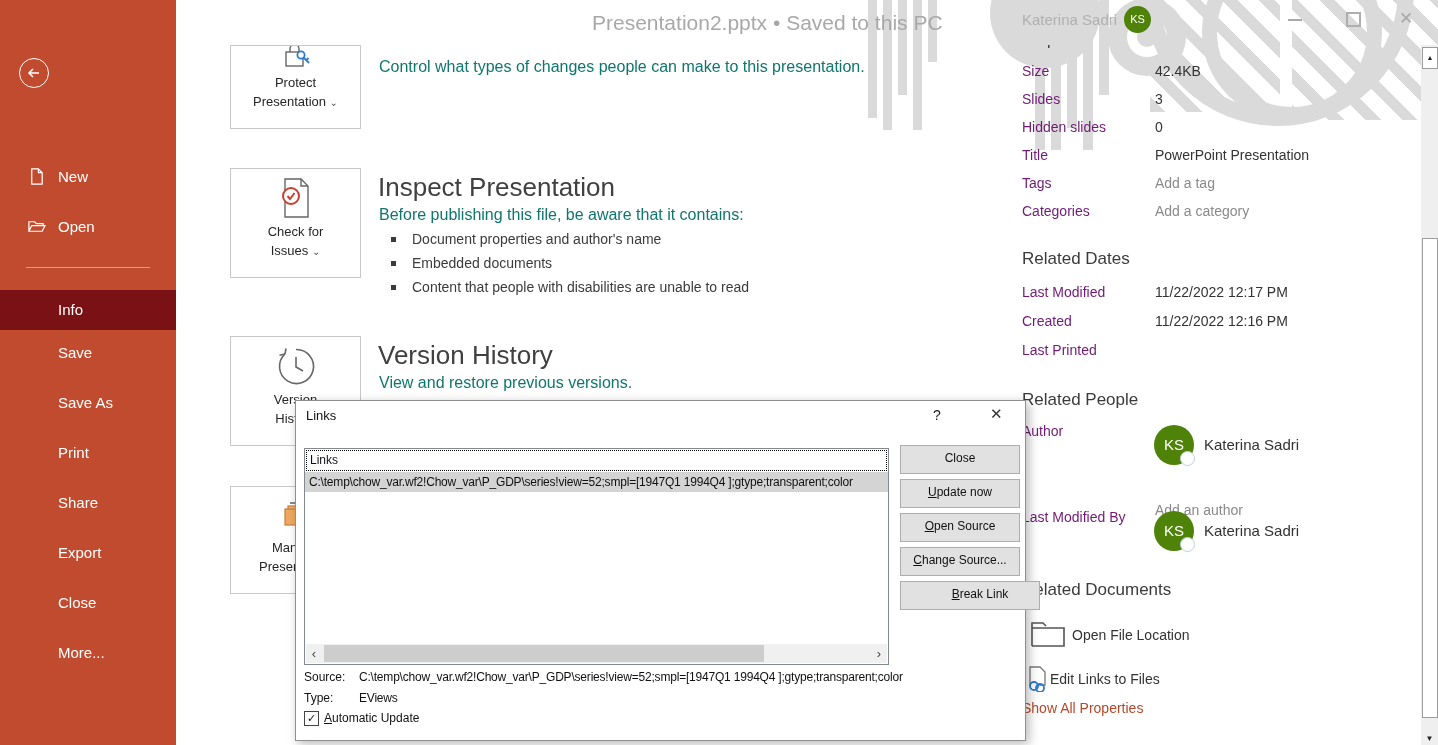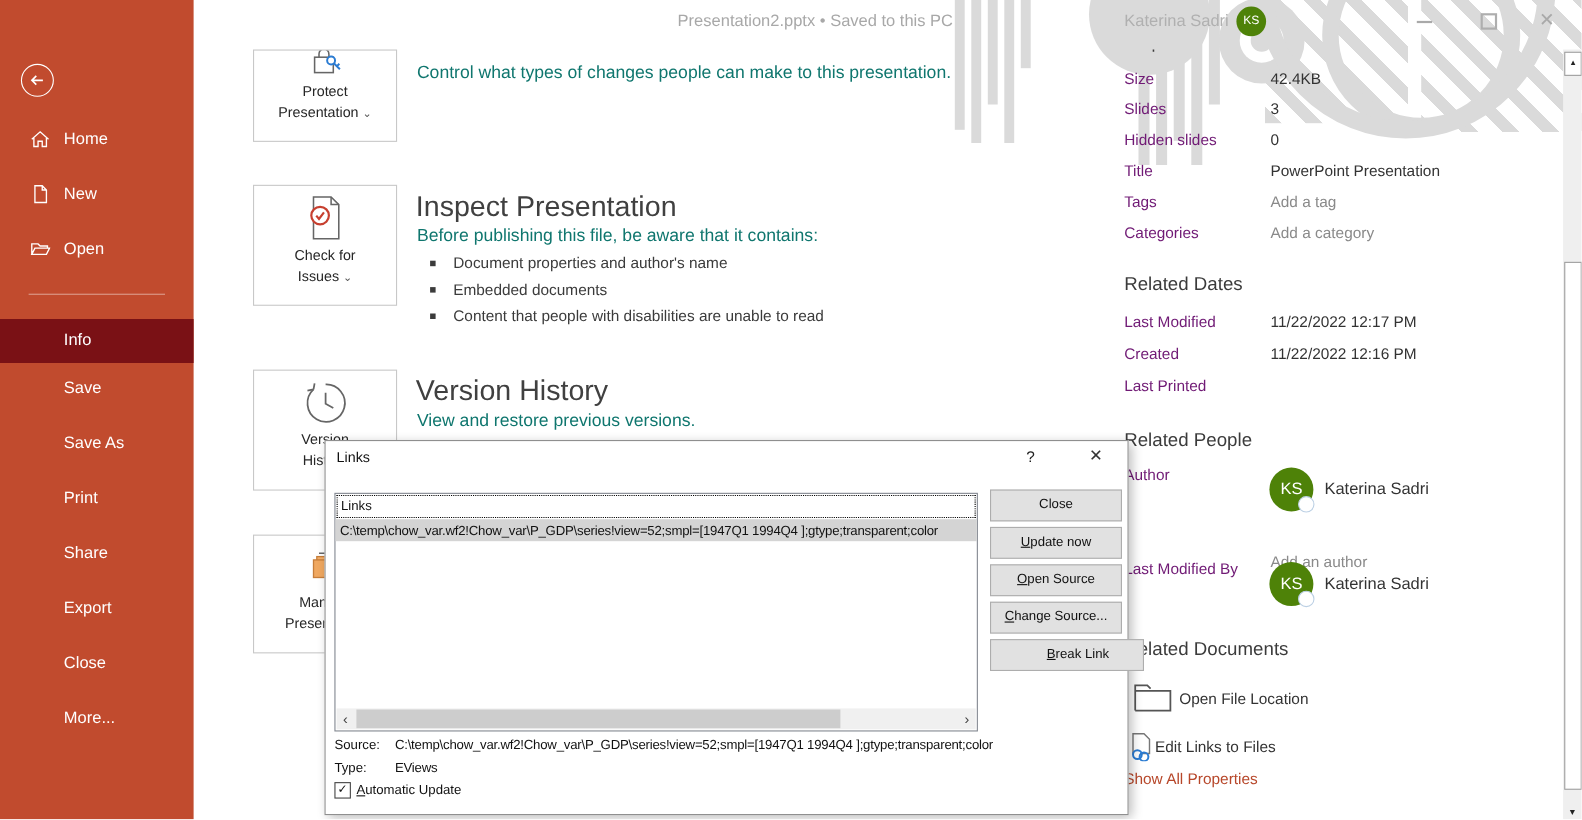--- a/index.html
+++ b/index.html
@@ -8,21 +8,21 @@
   .abs{position:absolute;}
 
   
   #art{position:absolute;left:850px;top:0;width:588px;height:150px;overflow:hidden;z-index:0;}
   .bar{position:absolute;top:0;background:#dadada;}
   .shape{position:absolute;background:#dadada;border-radius:50%;}
   .ring{position:absolute;border-radius:50%;border:15px solid #dadada;background:transparent;}
   .stripes{position:absolute;background:repeating-linear-gradient(45deg,#dadada 0 11px,rgba(0,0,0,0) 11px 26px);}
 
   
-  .doc-title{position:absolute;left:616px;top:11px;font-size:15px;color:#a8a8a8;z-index:2;}
+  .doc-title{position:absolute;left:592px;top:11px;font-size:21px;color:#a8a8a8;z-index:2;}
   .user-name{position:absolute;left:1022px;top:11px;font-size:15px;color:#b0b0b0;z-index:2;}
   .avatar-sm{position:absolute;left:1124px;top:6px;width:27px;height:27px;border-radius:50%;
              background:#4e8208;color:#fff;font-size:11px;line-height:27px;text-align:center;z-index:2;}
   .win-min{position:absolute;left:1288px;top:19px;width:14px;height:2px;background:#a9a9a9;z-index:2;}
   .win-max{position:absolute;left:1346px;top:12px;width:11px;height:11px;border:2px solid #aeaeae;z-index:2;}
   .win-close{position:absolute;left:1399px;top:8px;font-size:17px;color:#a9a9a9;z-index:2;}
 
   
   #sidebar{position:absolute;left:0;top:0;width:176px;height:745px;background:#c14b2e;z-index:3;color:#fff;}
   .back-btn{position:absolute;left:19px;top:58px;width:28px;height:28px;border:1.5px solid #fff;border-radius:50%;
@@ -122,26 +122,20 @@
   <div class="win-max"></div>
   <div class="win-close">✕</div>
 
   <div id="sidebar">
     <div class="back-btn">
       <svg width="16" height="16" viewBox="0 0 16 16">
         <path d="M13 8 H3 M7 4 L3 8 L7 12" fill="none" stroke="#fff" stroke-width="1.5"></path>
       </svg>
     </div>
 
-    <div class="nav-item" style="top:114px;">
-      <svg width="19" height="19" viewBox="0 0 20 20">
-        <path d="M2 10 L10 3 L18 10 M4 9 V17 H8 V12 H12 V17 H16 V9" fill="none" stroke="#fff" stroke-width="1.3"></path>
-      </svg>
-      <span class="lbl">Home</span>
-    </div>
     <div class="nav-item" style="top:164px;">
       <svg width="19" height="19" viewBox="0 0 20 20">
         <path d="M5 2 H12 L16 6 V18 H5 Z M12 2 V6 H16" fill="none" stroke="#fff" stroke-width="1.3"></path>
       </svg>
       <span class="lbl">New</span>
     </div>
     <div class="nav-item" style="top:214px;">
       <svg width="19" height="19" viewBox="0 0 20 20">
         <path d="M2 15 V5 H8 L10 7 H17 V9 M2 15 L5 9 H19 L16 15 Z" fill="none" stroke="#fff" stroke-width="1.3"></path>
       </svg>

